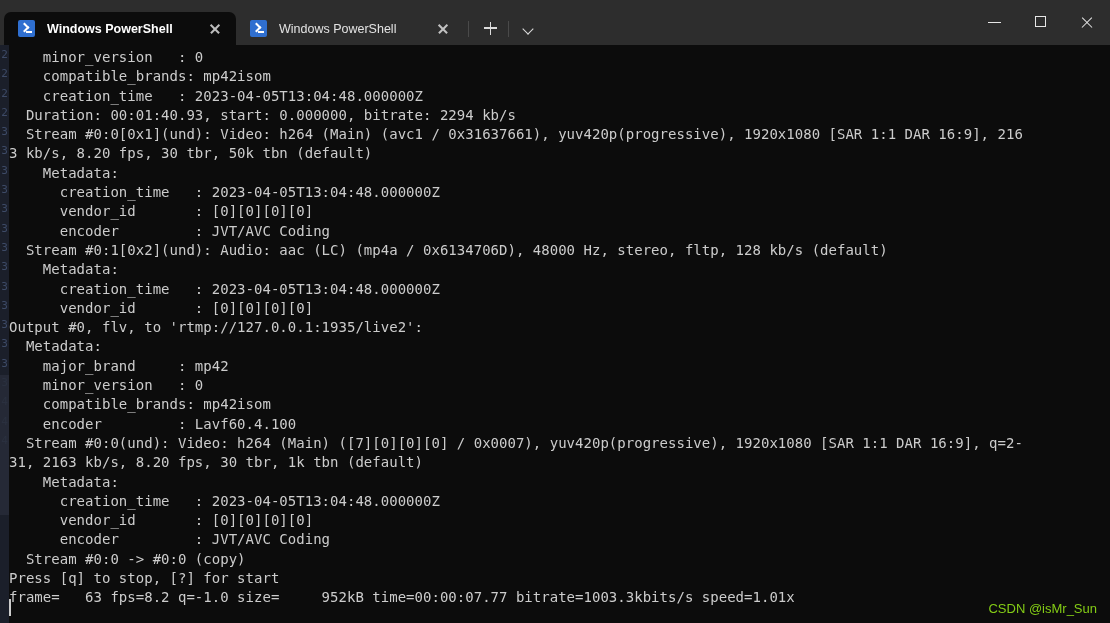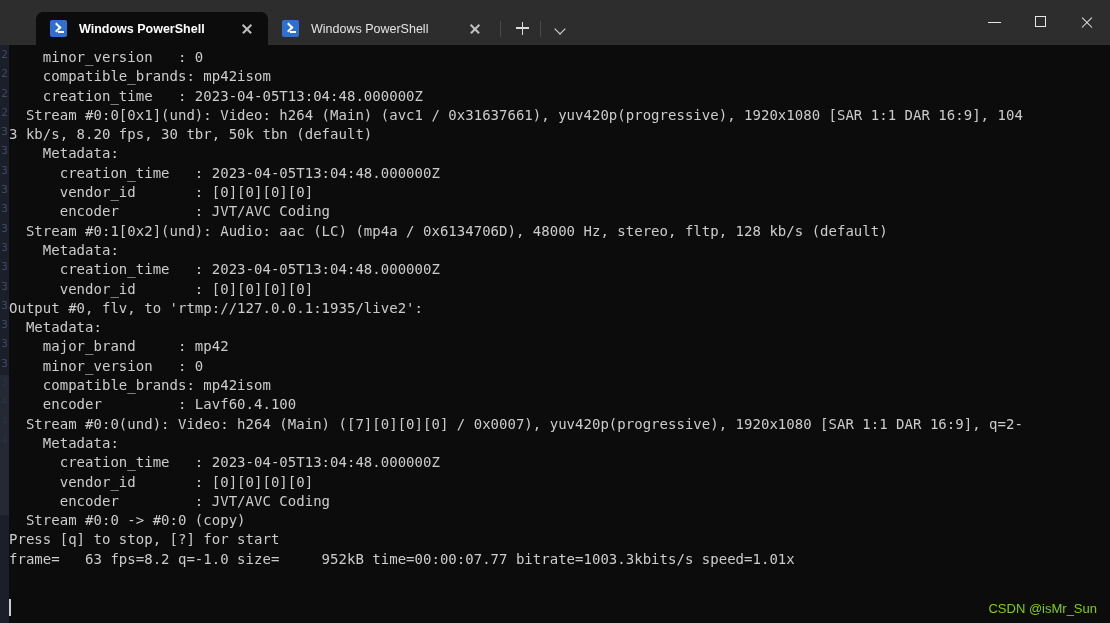--- a/index.html
+++ b/index.html
@@ -33,21 +33,20 @@
     align-items: flex-end;
     box-sizing: border-box;
   }
 
   .tabstrip {
     display: flex;
     align-items: flex-end;
     height: 45px;
     padding-left: 4px;
     flex: 0 0 auto;
-    margin-left: 32px;
   }
 
   .tab {
     position: relative;
     height: 33px;
     display: flex;
     align-items: center;
     box-sizing: border-box;
     padding: 0 8px 0 14px;
     margin-bottom: 0;
@@ -344,37 +343,39 @@
         <div class="gutter-line"></div>
         <div class="gutter-line"></div>
       </div>
   </div>
 
   <div class="terminal">
     <div id="term-lines">
         <div class="term-line">    minor_version   : 0</div>
         <div class="term-line">    compatible_brands: mp42isom</div>
         <div class="term-line">    creation_time   : 2023-04-05T13:04:48.000000Z</div>
-        <div class="term-line">  Stream #0:0[0x1](und): Video: h264 (Main) (avc1 / 0x31637661), yuv420p(progressive), 1920x1080 [SAR 1:1 DAR 16:9], 104</div>
+        <div class="term-line">  Duration: 00:01:40.93, start: 0.000000, bitrate: 2294 kb/s</div>
+        <div class="term-line">  Stream #0:0[0x1](und): Video: h264 (Main) (avc1 / 0x31637661), yuv420p(progressive), 1920x1080 [SAR 1:1 DAR 16:9], 216</div>
         <div class="term-line">3 kb/s, 8.20 fps, 30 tbr, 50k tbn (default)</div>
         <div class="term-line">    Metadata:</div>
         <div class="term-line">      creation_time   : 2023-04-05T13:04:48.000000Z</div>
         <div class="term-line">      vendor_id       : [0][0][0][0]</div>
         <div class="term-line">      encoder         : JVT/AVC Coding</div>
         <div class="term-line">  Stream #0:1[0x2](und): Audio: aac (LC) (mp4a / 0x6134706D), 48000 Hz, stereo, fltp, 128 kb/s (default)</div>
         <div class="term-line">    Metadata:</div>
         <div class="term-line">      creation_time   : 2023-04-05T13:04:48.000000Z</div>
         <div class="term-line">      vendor_id       : [0][0][0][0]</div>
         <div class="term-line">Output #0, flv, to 'rtmp://127.0.0.1:1935/live2':</div>
         <div class="term-line">  Metadata:</div>
         <div class="term-line">    major_brand     : mp42</div>
         <div class="term-line">    minor_version   : 0</div>
         <div class="term-line">    compatible_brands: mp42isom</div>
         <div class="term-line">    encoder         : Lavf60.4.100</div>
         <div class="term-line">  Stream #0:0(und): Video: h264 (Main) ([7][0][0][0] / 0x0007), yuv420p(progressive), 1920x1080 [SAR 1:1 DAR 16:9], q=2-</div>
+        <div class="term-line">31, 2163 kb/s, 8.20 fps, 30 tbr, 1k tbn (default)</div>
         <div class="term-line">    Metadata:</div>
         <div class="term-line">      creation_time   : 2023-04-05T13:04:48.000000Z</div>
         <div class="term-line">      vendor_id       : [0][0][0][0]</div>
         <div class="term-line">      encoder         : JVT/AVC Coding</div>
         <div class="term-line">  Stream #0:0 -&gt; #0:0 (copy)</div>
         <div class="term-line">Press [q] to stop, [?] for start</div>
         <div class="term-line">frame=   63 fps=8.2 q=-1.0 size=     952kB time=00:00:07.77 bitrate=1003.3kbits/s speed=1.01x</div>
       </div>
   </div>
 

